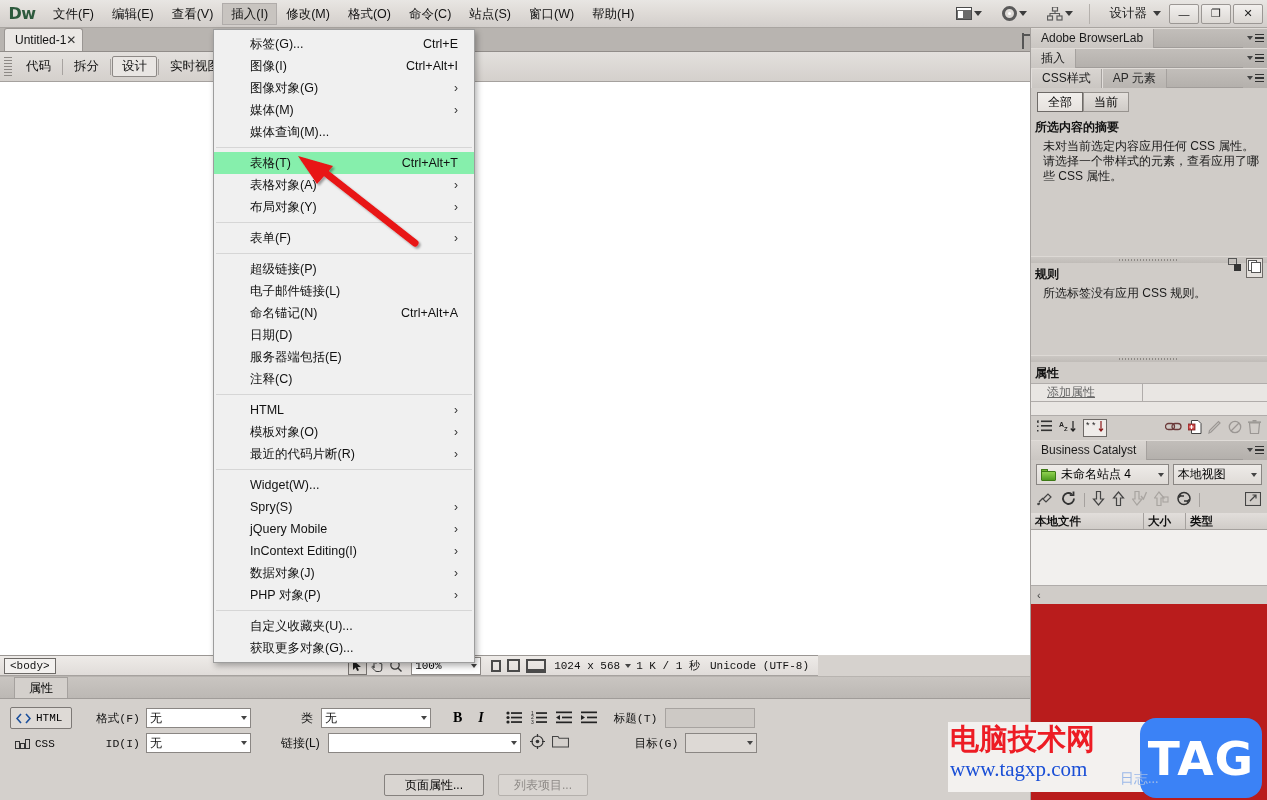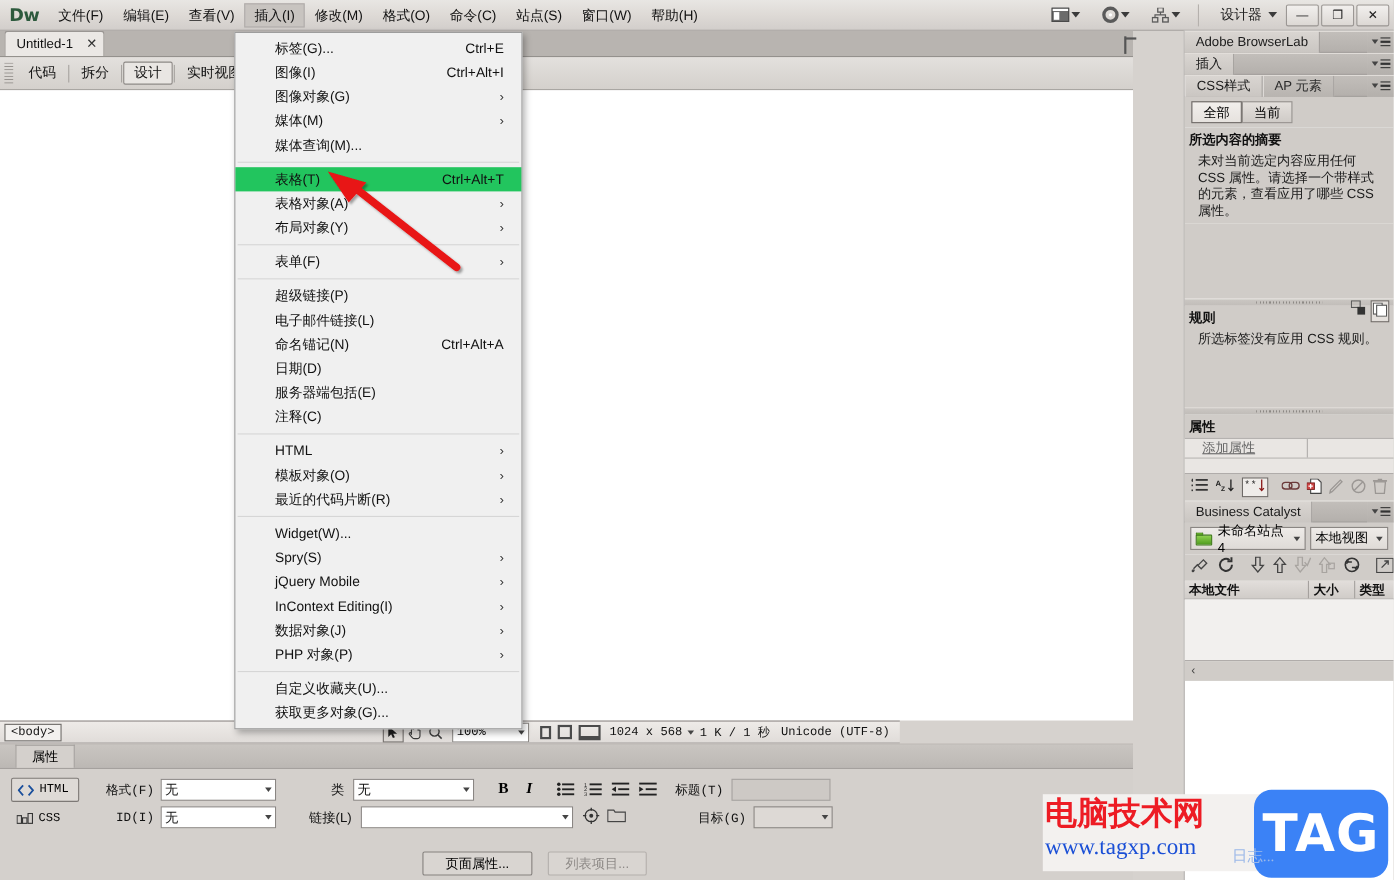--- a/index.html
+++ b/index.html
@@ -54,21 +54,21 @@
 
   
   .tabbar {
     position:absolute; top:28px; left:0; width:1030px; height:24px;
     background:#b8b4b0; border-bottom:1px solid #918d8a;
     display:flex; align-items:flex-end;
   }
   .doctab {
     height: 23px; background:#ebe8e5; border:1px solid #9a9693; border-bottom:none;
     border-radius: 3px 3px 0 0; padding: 0 6px 0 10px; margin-left:4px;
-    display:flex; align-items:center; gap:12px; font-size:12px; color:#111;
+    display:flex; align-items:center; gap:0; font-size:12px; color:#111;
   }
   .tabclose { color:#333; font-size:12px; }
   .tabbar-right { margin-left:auto; padding-right:6px; padding-bottom:3px; }
   .ic-maxi { width:12px;height:10px;border:1px solid #555; position:relative; }
   .ic-maxi:after{content:"";position:absolute;left:0;top:0;width:10px;height:2px;background:#555;}
 
   
   .doctoolbar {
     position:absolute; top:52px; left:0; width:1030px; height:30px;
     background: linear-gradient(to bottom,#e3e0dd,#d4d0cc);
@@ -151,22 +151,22 @@
     height:22px; border:1px solid #85817e; background:#d9d5d1;
     display:flex;align-items:center;justify-content:center; font-size:12px;
     border-radius:2px; padding:0 10px;
   }
   .pagebtn.dis { color:#8e8a87; border-color:#b4b0ac; }
   .qmark { width:15px;height:15px;border:1.5px solid #3a3a3a;border-radius:50%;
     display:flex;align-items:center;justify-content:center;font-size:10px;color:#3a3a3a;font-weight:bold; }
 
   
   .dock {
-    position:absolute; top:28px; right:0; width:191px; height:772px;
-    background:#ffffff; border-left:1px solid #a5a19e;
+    position:absolute; top:28px; right:0; width:237px; height:772px;
+    background:#b91c1c; border-left:1px solid #a5a19e;
   }
   .pnl-header {
     height:20px; display:flex; align-items:center;
     background: linear-gradient(to bottom,#c7c3bf,#b9b5b1);
     border-bottom:1px solid #a19d9a; border-top:1px solid #e0dcd8;
   }
   .pnl-title {
     padding:0 10px; height:19px; display:flex; align-items:center; font-size:12px; color:#1a1a1a;
     background: linear-gradient(to bottom,#d9d5d1,#cac6c2);
     border-right:1px solid #a5a19e;
@@ -232,21 +232,21 @@
     box-shadow: 2px 3px 6px rgba(0,0,0,0.30);
     padding: 3px 0 3px 0; z-index:30;
   }
   .mrow {
     height:22px; display:flex; align-items:center; padding:0 6px 0 0;
     font-size:12.5px; color:#111; position:relative;
   }
   .mrow .mlabel { padding-left:36px; white-space:nowrap; }
   .mrow .maccel { margin-left:auto; padding-right:10px; font-size:12.5px; color:#111; white-space:nowrap;}
   .mrow .marrow { margin-left:auto; padding-right:10px; font-size:12px; color:#333; }
-  .mrow.hl { background:#22c55e; }
+  .mrow.hl { background:#86efac; }
   .msep { height:1px; background:#d6d6d6; margin:4px 2px; }
 
   .arrow-svg { position:absolute; left:0; top:0; width:1267px; height:800px; pointer-events:none; z-index:35; }
 </style>
 </head>
 <body>
 
 <div id="app">
 
   <div class="menubar">

